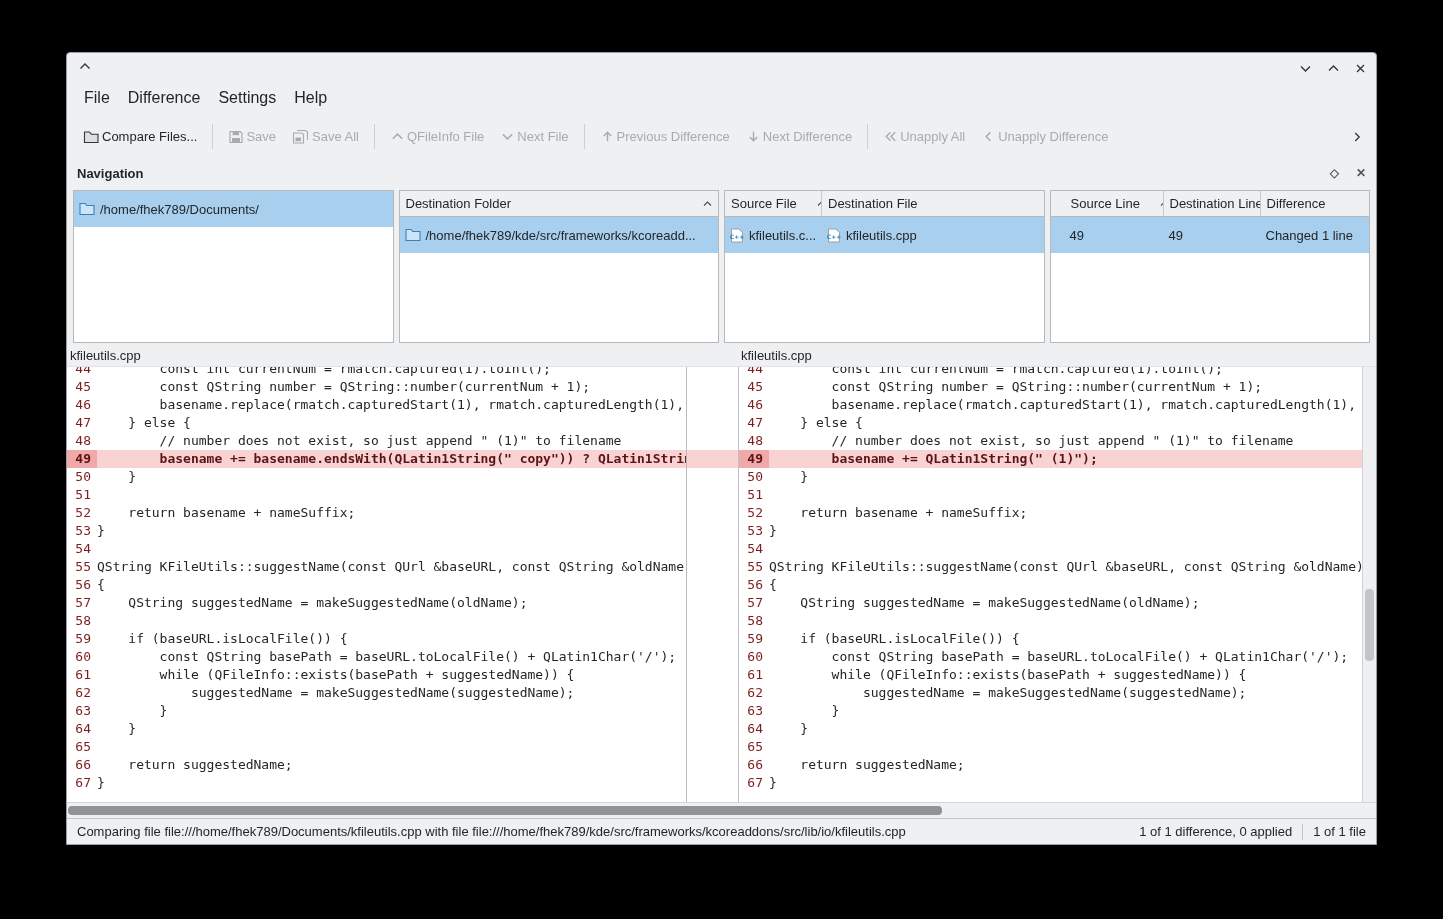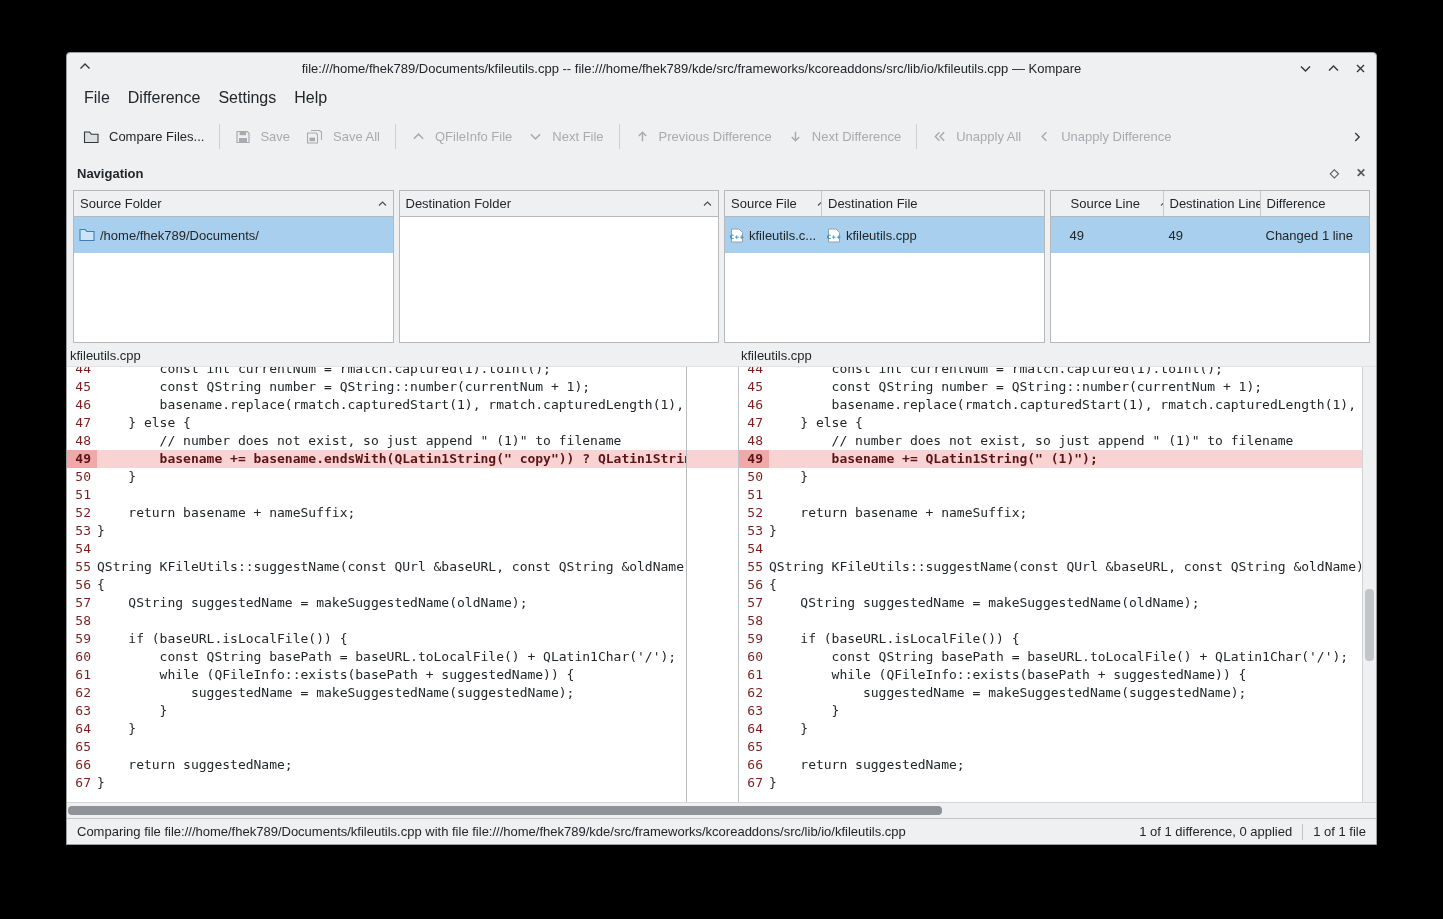--- a/index.html
+++ b/index.html
@@ -17,21 +17,21 @@
               white-space:nowrap; overflow:hidden; }
   .tb-controls { position:absolute; right:10px; top:0; height:30px; display:flex; align-items:center; gap:15px; }
   .tb-controls span { display:flex; align-items:center; }
 
   
   .menubar { height:30px; display:flex; align-items:center; padding-left:8px; flex-shrink:0; }
   .menu-item { font-size:16px; padding:4px 9px; border-radius:3px; }
 
   
   .toolbar { height:47px; display:flex; align-items:center; padding:0 8px; flex-shrink:0; }
-  .tbtn { display:flex; align-items:center; gap:9px; padding:7px 8px; font-size:13px;
+  .tbtn { display:flex; align-items:center; gap:2px; padding:7px 8px; font-size:13px;
           border-radius:3px; white-space:nowrap; }
   .tbtn.disabled { color:#a8abae; }
   .ticon { display:flex; align-items:center; }
   .tsep { width:1px; height:25px; background:#cdd0d2; margin:0 7px; flex-shrink:0; }
   .toolbar-overflow { margin-left:auto; display:flex; align-items:center; padding:4px; }
 
   
   .nav-panel { height:185px; display:flex; flex-direction:column; flex-shrink:0; }
   .nav-titlebar { height:26px; display:flex; align-items:center; padding:0 10px; font-size:13px;font-weight:bold; }
   .nav-tools { margin-left:auto; display:flex; gap:17px; color:#53575a; font-size:12px; }
@@ -95,21 +95,20 @@
 <body>
 
 <div class="window">
 
   <div class="titlebar">
     <span class="tb-shade">
       <svg width="12" height="8" viewBox="0 0 12 8">
           <path d="M1.5 6.5 6 2l4.5 4.5" fill="none" stroke="#33363a" stroke-width="1.4"></path>
         </svg>
     </span>
-    <div class="tb-title">file:///home/fhek789/Documents/kfileutils.cpp -- file:///home/fhek789/kde/src/frameworks/kcoreaddons/src/lib/io/kfileutils.cpp — Kompare</div>
     <div class="tb-controls">
       <span>
         <svg width="13" height="9" viewBox="0 0 13 9">
             <path d="M2 2.5 6.5 7 11 2.5" fill="none" stroke="#33363a" stroke-width="1.4"></path>
           </svg>
       </span>
       <span>
         <svg width="13" height="9" viewBox="0 0 13 9">
             <path d="M2 6.5 6.5 2 11 6.5" fill="none" stroke="#33363a" stroke-width="1.4"></path>
           </svg>
@@ -223,30 +222,20 @@
     <div class="nav-titlebar">
       <span>Navigation</span>
       <div class="nav-tools">
         <span>◇</span>
         <span>✕</span>
       </div>
     </div>
     <div class="nav-panes">
 
       <div class="nav-pane">
-        <div class="lv-header">
-          <div class="lv-hcell single">
-            <span>Source Folder</span>
-            <span>
-              <svg width="9" height="6" viewBox="0 0 9 6">
-                  <path d="M1 4.5 4.5 1 8 4.5" fill="none" stroke="#4d5052" stroke-width="1.2"></path>
-                </svg>
-            </span>
-          </div>
-        </div>
         <div class="lv-row selected">
           <div class="lv-cell fill">
             <span>
               <svg width="16" height="14" viewBox="0 0 16 14">
                   <path d="M1 1.5h5.2l1.6 2H15v9H1z" fill="#cde4f6" stroke="#3b7fb8" stroke-width="1.1"></path>
                 </svg>
             </span>
             <span>/home/fhek789/Documents/</span>
           </div>
         </div>
@@ -254,20 +243,30 @@
 
       <div class="nav-pane">
         <div class="lv-header">
           <div class="lv-hcell single">
             <span>Destination Folder</span>
             <span>
               <svg width="9" height="6" viewBox="0 0 9 6">
                   <path d="M1 4.5 4.5 1 8 4.5" fill="none" stroke="#4d5052" stroke-width="1.2"></path>
                 </svg>
             </span>
+          </div>
+        </div>
+        <div class="lv-row selected">
+          <div class="lv-cell fill">
+            <span>
+              <svg width="16" height="14" viewBox="0 0 16 14">
+                  <path d="M1 1.5h5.2l1.6 2H15v9H1z" fill="#cde4f6" stroke="#3b7fb8" stroke-width="1.1"></path>
+                </svg>
+            </span>
+            <span>/home/fhek789/kde/src/frameworks/kcoreadd...</span>
           </div>
         </div>
       </div>
 
       <div class="nav-pane">
         <div class="lv-header">
           <div class="lv-hcell bordered w97" style="justify-content:space-between;">
             <span>Source File</span>
             <span>
               <svg width="9" height="6" viewBox="0 0 9 6">

